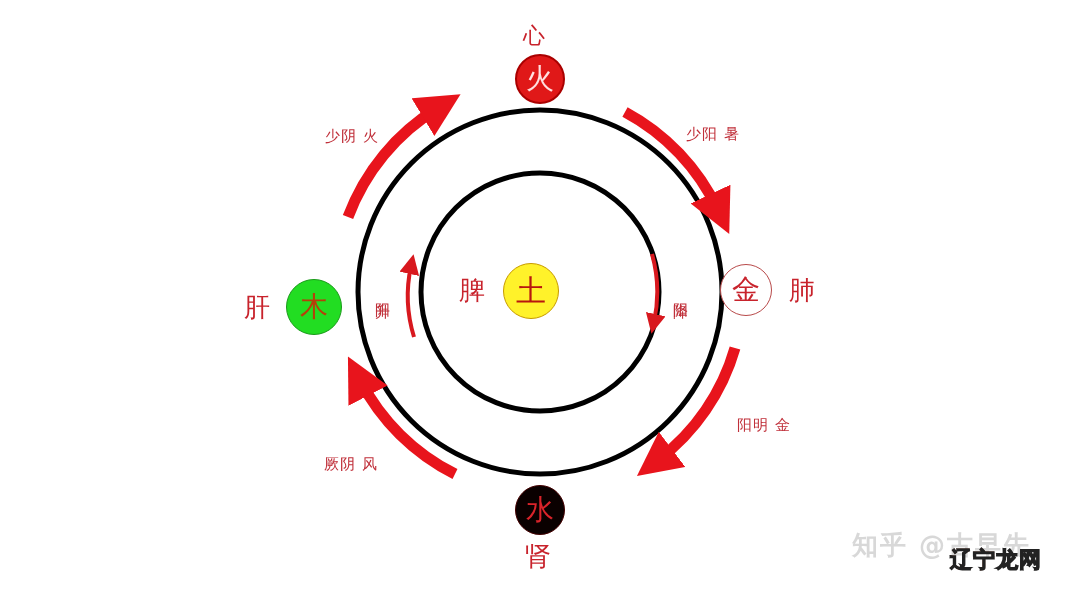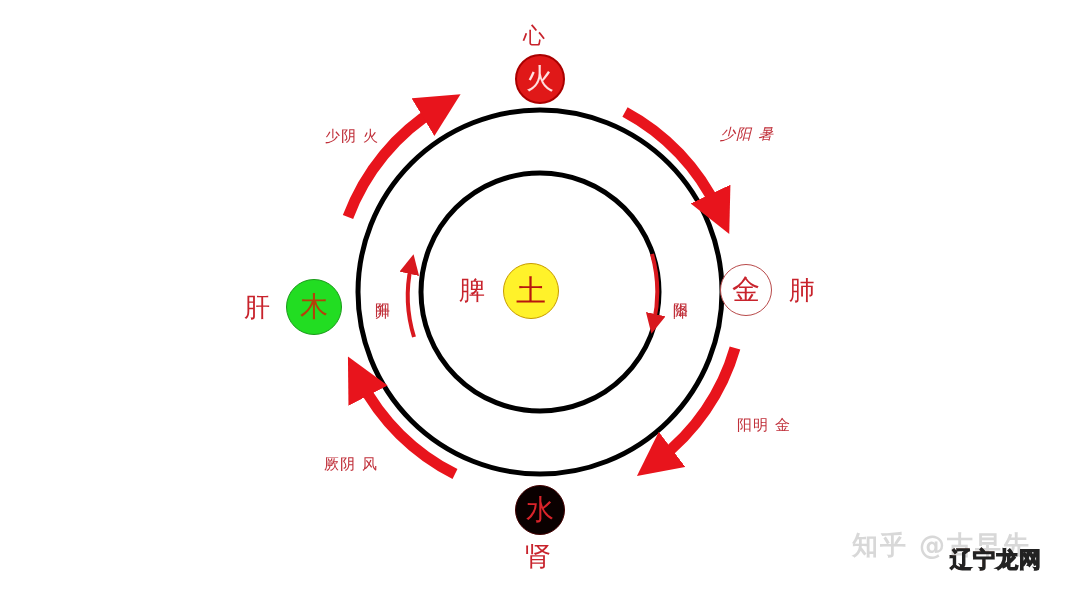--- a/index.html
+++ b/index.html
@@ -61,21 +61,21 @@
   <span>土</span>
 </div>
 
 <div class="lbl organ" style="left:534px;top:36px;font-size:22px;">心</div>
 <div class="lbl organ" style="left:257px;top:307px;">肝</div>
 <div class="lbl organ" style="left:802px;top:290px;">肺</div>
 <div class="lbl organ" style="left:538px;top:556px;">肾</div>
 <div class="lbl organ" style="left:472px;top:290px;">脾</div>
 
 <div class="lbl phase" style="left:324px;top:136px;margin-left:28px;">少阴 火</div>
-<div class="lbl phase" style="left:747px;top:134px;font-style:italic;">少阳 暑</div>
+<div class="lbl phase" style="left:713px;top:134px;">少阳 暑</div>
 <div class="lbl phase" style="left:764px;top:425px;">阳明 金</div>
 <div class="lbl phase" style="left:327px;top:464px;margin-left:24px;">厥阴 风</div>
 
 <div class="lbl vert" style="left:382px;top:292px;">阳升</div>
 <div class="lbl vert" style="left:680px;top:292px;">阳降</div>
 
 <div class="watermark">知乎 @古早先</div>
 <div class="wm2">
   <span class="a">辽宁</span><span class="b">龙网</span>
 </div>

